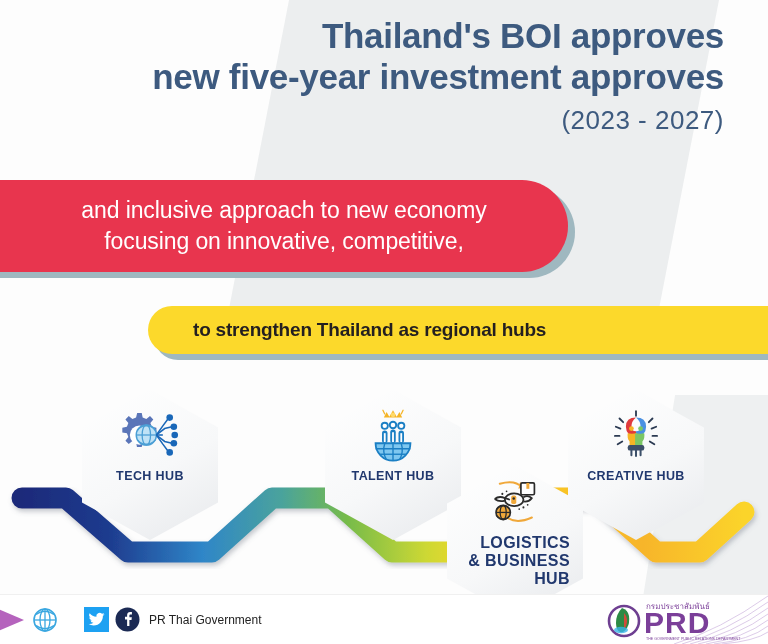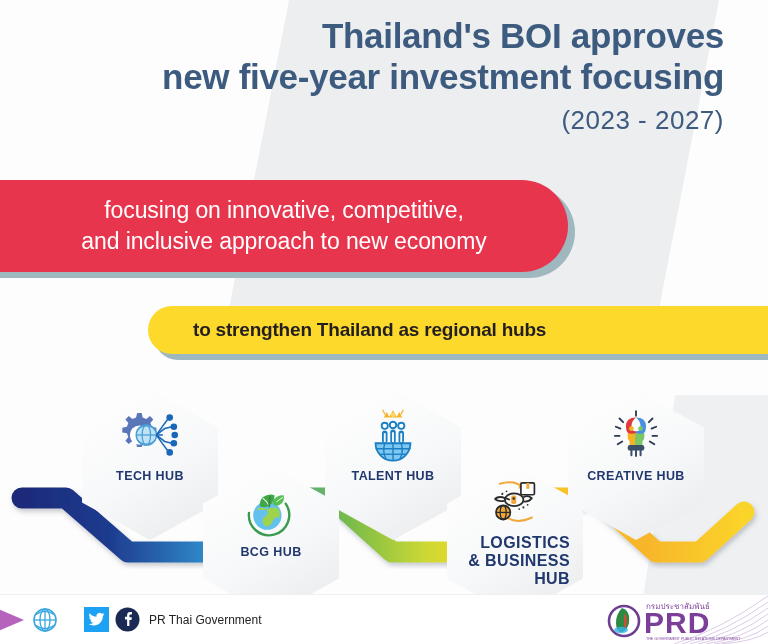--- a/index.html
+++ b/index.html
@@ -210,28 +210,28 @@
 
   <div class="bg-layer">
     <div class="bg-diag-a"></div>
     <div class="bg-diag-b"></div>
     <div class="bg-diag-c"></div>
     <div class="bg-diag-d"></div>
   </div>
 
   <div class="title-block">
     <div class="title-line">Thailand's BOI approves</div>
-    <div class="title-line">new five-year investment focusing</div>
+    <div class="title-line">new five-year investment approves</div>
     <div class="title-years">(2023 - 2027)</div>
   </div>
 
   <div class="pink-shadow"></div>
   <div class="pink-banner">
+    <div class="pink-line">and inclusive approach to new economy</div>
     <div class="pink-line">focusing on innovative, competitive,</div>
-    <div class="pink-line">and inclusive approach to new economy</div>
   </div>
 
   <div class="yellow-shadow"></div>
   <div class="yellow-banner">
     <div class="yellow-text">to strengthen Thailand as regional hubs</div>
   </div>
 
   <div class="hubs-wrap">
 
     <svg class="hub-svg" viewBox="0 0 768 230">
@@ -280,36 +280,20 @@
             <circle cx="62" cy="23" r="3.6"></circle>
             <circle cx="63" cy="32" r="3.6"></circle>
             <circle cx="62" cy="41" r="3.6"></circle>
             <circle cx="57.5" cy="51" r="3.6"></circle>
           </g>
         </svg>
         <div class="hex-label">TECH HUB</div>
       </div>
     </div>
 
-    <div class="hex hex-2">
-      <div class="hex-shape"></div>
-      <div class="hex-inner">
-        <svg class="hex-icon" viewBox="0 0 72 64">
-          <path d="M12 34 A 22 22 0 1 0 52 24" fill="none" stroke="#3a9b4e" stroke-width="2.6" stroke-linecap="round"></path>
-          <circle cx="32" cy="37" r="15.5" fill="#63c1ef"></circle>
-          <path d="M20 30 q6 -3 11 0 q3 5 -1 8 q-4 1 -3 6 q1 5 5 5 q4 -1 6 -6 q2 -5 7 -4 q2 -6 -2 -10 q-6 -2 -11 1 q-5 2 -12 0z" fill="#9ed34e"></path>
-          <path d="M24 27 q-1 -6 3 -10 q7 -5 13 -2 q-1 8 -6 11 q-5 3 -10 1z" fill="#3fa845"></path>
-          <path d="M27 18 q4 3 7 8" stroke="#ffffff" stroke-width="1.1" fill="none"></path>
-          <path d="M38 20 q6 -6 12 -5 q1 7 -4 10 q-5 3 -8 -1z" fill="#55bf52"></path>
-          <path d="M42 22 q4 -3 7 -5" stroke="#ffffff" stroke-width="1" fill="none"></path>
-          <path d="M34 27 q0 -6 1 -10" stroke="#3a8a3c" stroke-width="2" fill="none" stroke-linecap="round"></path>
-        </svg>
-        <div class="hex-label">BCG HUB</div>
-      </div>
-    </div>
 
     <div class="hex hex-3">
       <div class="hex-shape"></div>
       <div class="hex-inner">
         <svg class="hex-icon" viewBox="0 0 72 64">
           <path d="M26 13 L29 7 L32 12 L36 5 L40 12 L43 7 L46 13 Z" fill="#f5b425"></path>
           <circle cx="36" cy="10" r="2.6" fill="#ffd968"></circle>
           <g fill="none" stroke="#f5b425" stroke-width="1.4" stroke-linecap="round">
             <line x1="25" y1="5" x2="27" y2="9"></line>
             <line x1="47" y1="5" x2="45" y2="9"></line>

